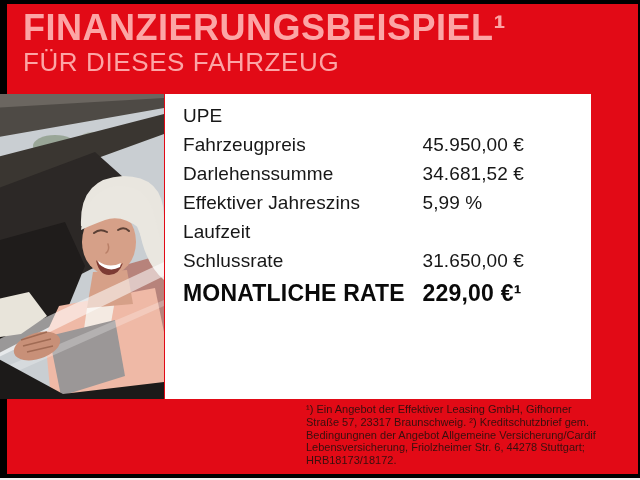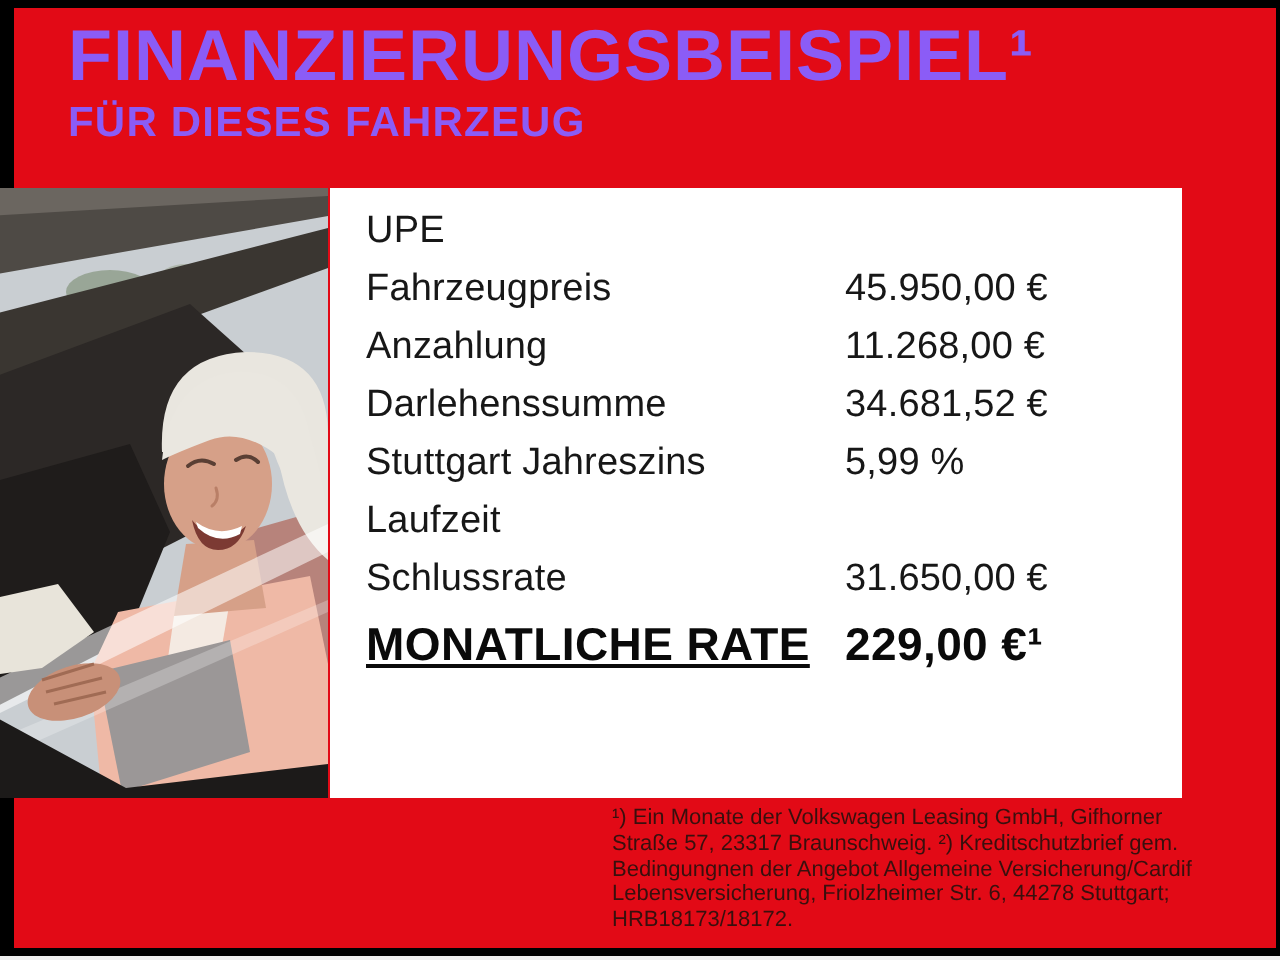--- a/index.html
+++ b/index.html
@@ -6,28 +6,28 @@
   body{
     width:640px;height:480px;position:relative;overflow:hidden;
     background:#000;
     font-family:"Liberation Sans", sans-serif;
   }
   .red-field{
     position:absolute;left:7px;top:4px;right:2px;bottom:6px;
     background:#e20a16;
   }
   .header{
-    position:absolute;left:34px;top:8px;color:#8b5cf6;
+    position:absolute;left:23px;top:8px;color:#fca5a5;
   }
   .title{
     font-size:36px;font-weight:bold;letter-spacing:0.5px;line-height:40px;
     white-space:nowrap;
   }
   .subtitle{
-    font-size:21px;font-weight:bold;letter-spacing:0.6px;line-height:24px;
+    font-size:26px;font-weight:normal;letter-spacing:0.6px;line-height:24px;
     margin-top:2px;white-space:nowrap;
   }
   .photo{
     position:absolute;left:-7px;top:94px;width:171px;height:305px;
     overflow:hidden;background:#2b2724;
   }
   .photo svg{display:block;}
   .panel{
     position:absolute;left:165px;top:94px;width:426px;height:305px;
     background:#ffffff;box-sizing:border-box;padding:7px 16px 0 18px;
@@ -35,21 +35,21 @@
   .row{
     display:flex;align-items:center;height:29px;
     font-size:19px;color:#171717;letter-spacing:0.1px;
   }
   .row .label{width:245px;white-space:nowrap;}
   .row .value{width:156px;white-space:nowrap;}
   .total-row{
     height:34px;font-weight:bold;font-size:23px;color:#0a0a0a;
     letter-spacing:0.2px;margin-top:1px;
   }
-  .total-row .label{width:245px;text-decoration:underline;}
+  .total-row .label{width:245px;}
   .fineprint{
     position:absolute;left:306px;top:403px;width:296px;
     font-size:11px;line-height:12.8px;color:#38100e;
   }
   .baseline{
     position:absolute;left:0;right:0;bottom:0;height:2px;background:#efefef;
   }
 </style>
 </head>
 <body>
@@ -116,45 +116,41 @@
 
 <div class="panel">
   <div class="row">
     <span class="label">UPE</span>
   </div>
   <div class="row">
     <span class="label">Fahrzeugpreis</span>
     <span class="value">45.950,00 €</span>
   </div>
   <div class="row">
-    <span class="label">Anzahlung</span>
-    <span class="value">11.268,00 €</span>
-  </div>
-  <div class="row">
     <span class="label">Darlehenssumme</span>
     <span class="value">34.681,52 €</span>
   </div>
   <div class="row">
-    <span class="label">Stuttgart Jahreszins</span>
+    <span class="label">Effektiver Jahreszins</span>
     <span class="value">5,99 %</span>
   </div>
   <div class="row">
     <span class="label">Laufzeit</span>
   </div>
   <div class="row">
     <span class="label">Schlussrate</span>
     <span class="value">31.650,00 €</span>
   </div>
   <div class="row total-row">
     <span class="label">MONATLICHE RATE</span>
     <span class="value">229,00 €¹</span>
   </div>
 </div>
 
 <div class="fineprint">
-  <div>¹) Ein Monate der Volkswagen Leasing GmbH, Gifhorner</div>
+  <div>¹) Ein Angebot der Effektiver Leasing GmbH, Gifhorner</div>
   <div>Straße 57, 23317 Braunschweig. ²) Kreditschutzbrief gem.</div>
   <div>Bedingungnen der Angebot Allgemeine Versicherung/Cardif</div>
   <div>Lebensversicherung, Friolzheimer Str. 6, 44278 Stuttgart;</div>
   <div>HRB18173/18172.</div>
 </div>
 
 <div class="baseline"></div>
 
 </body></html>

